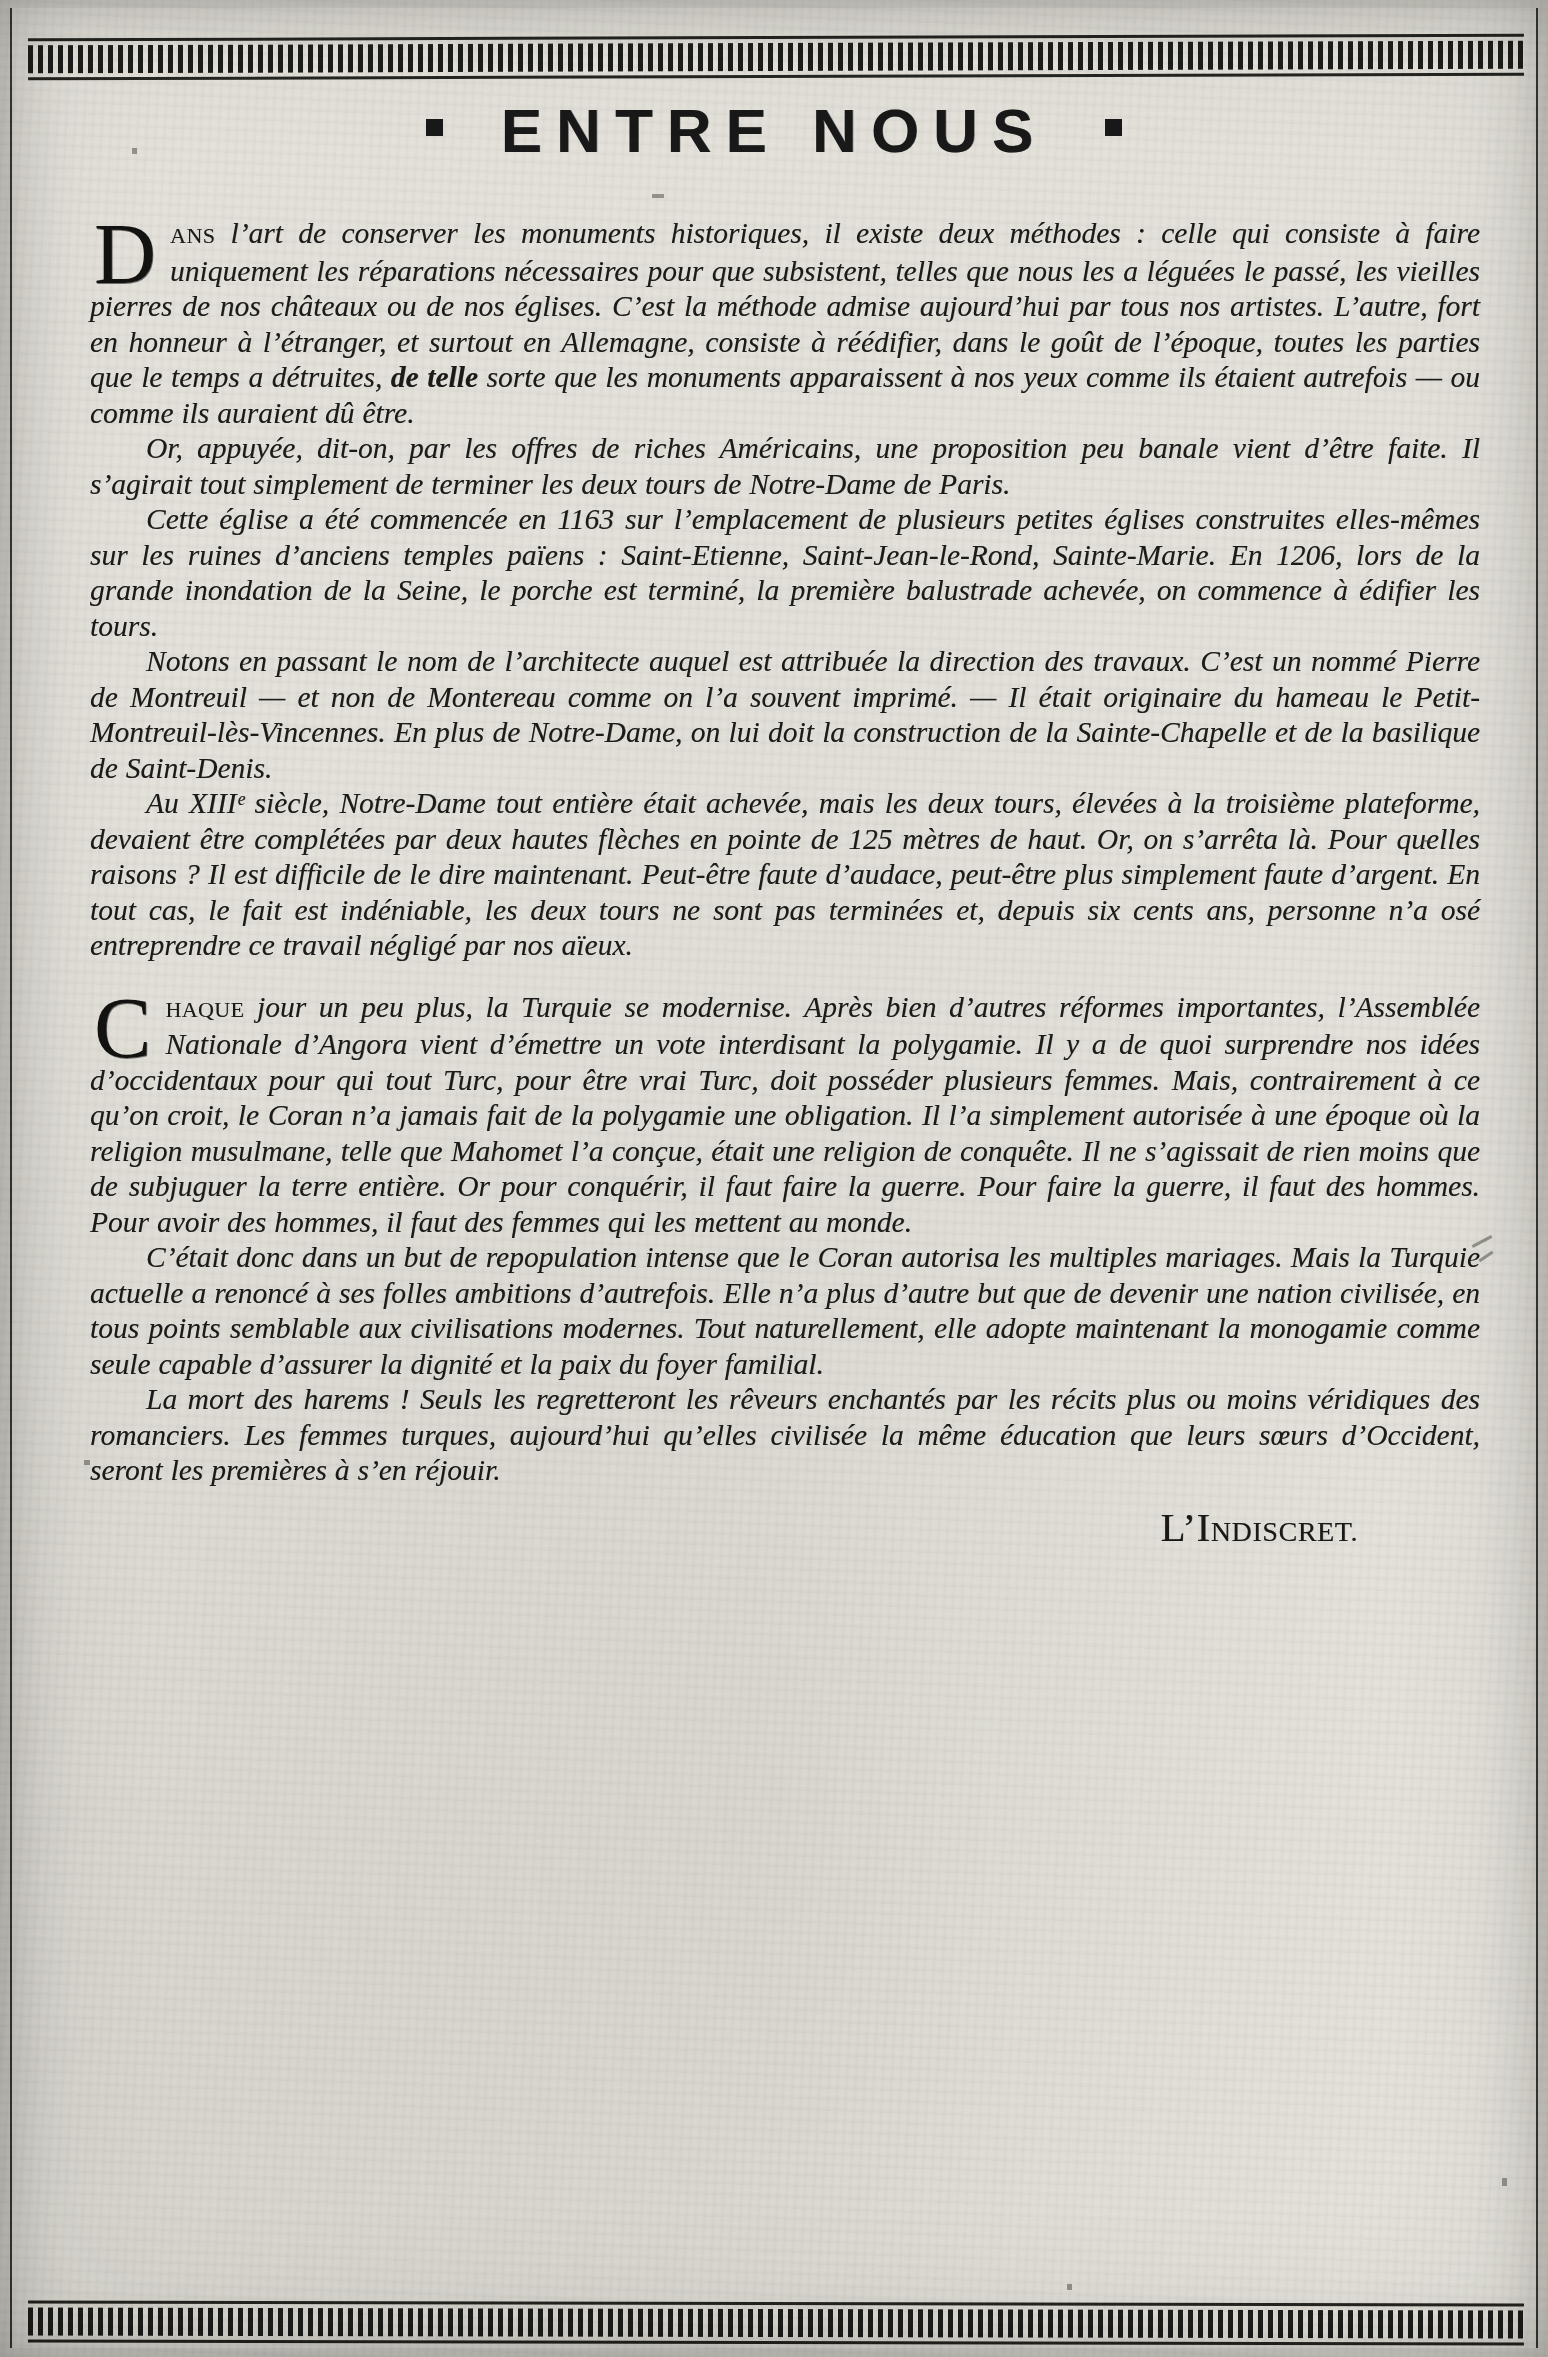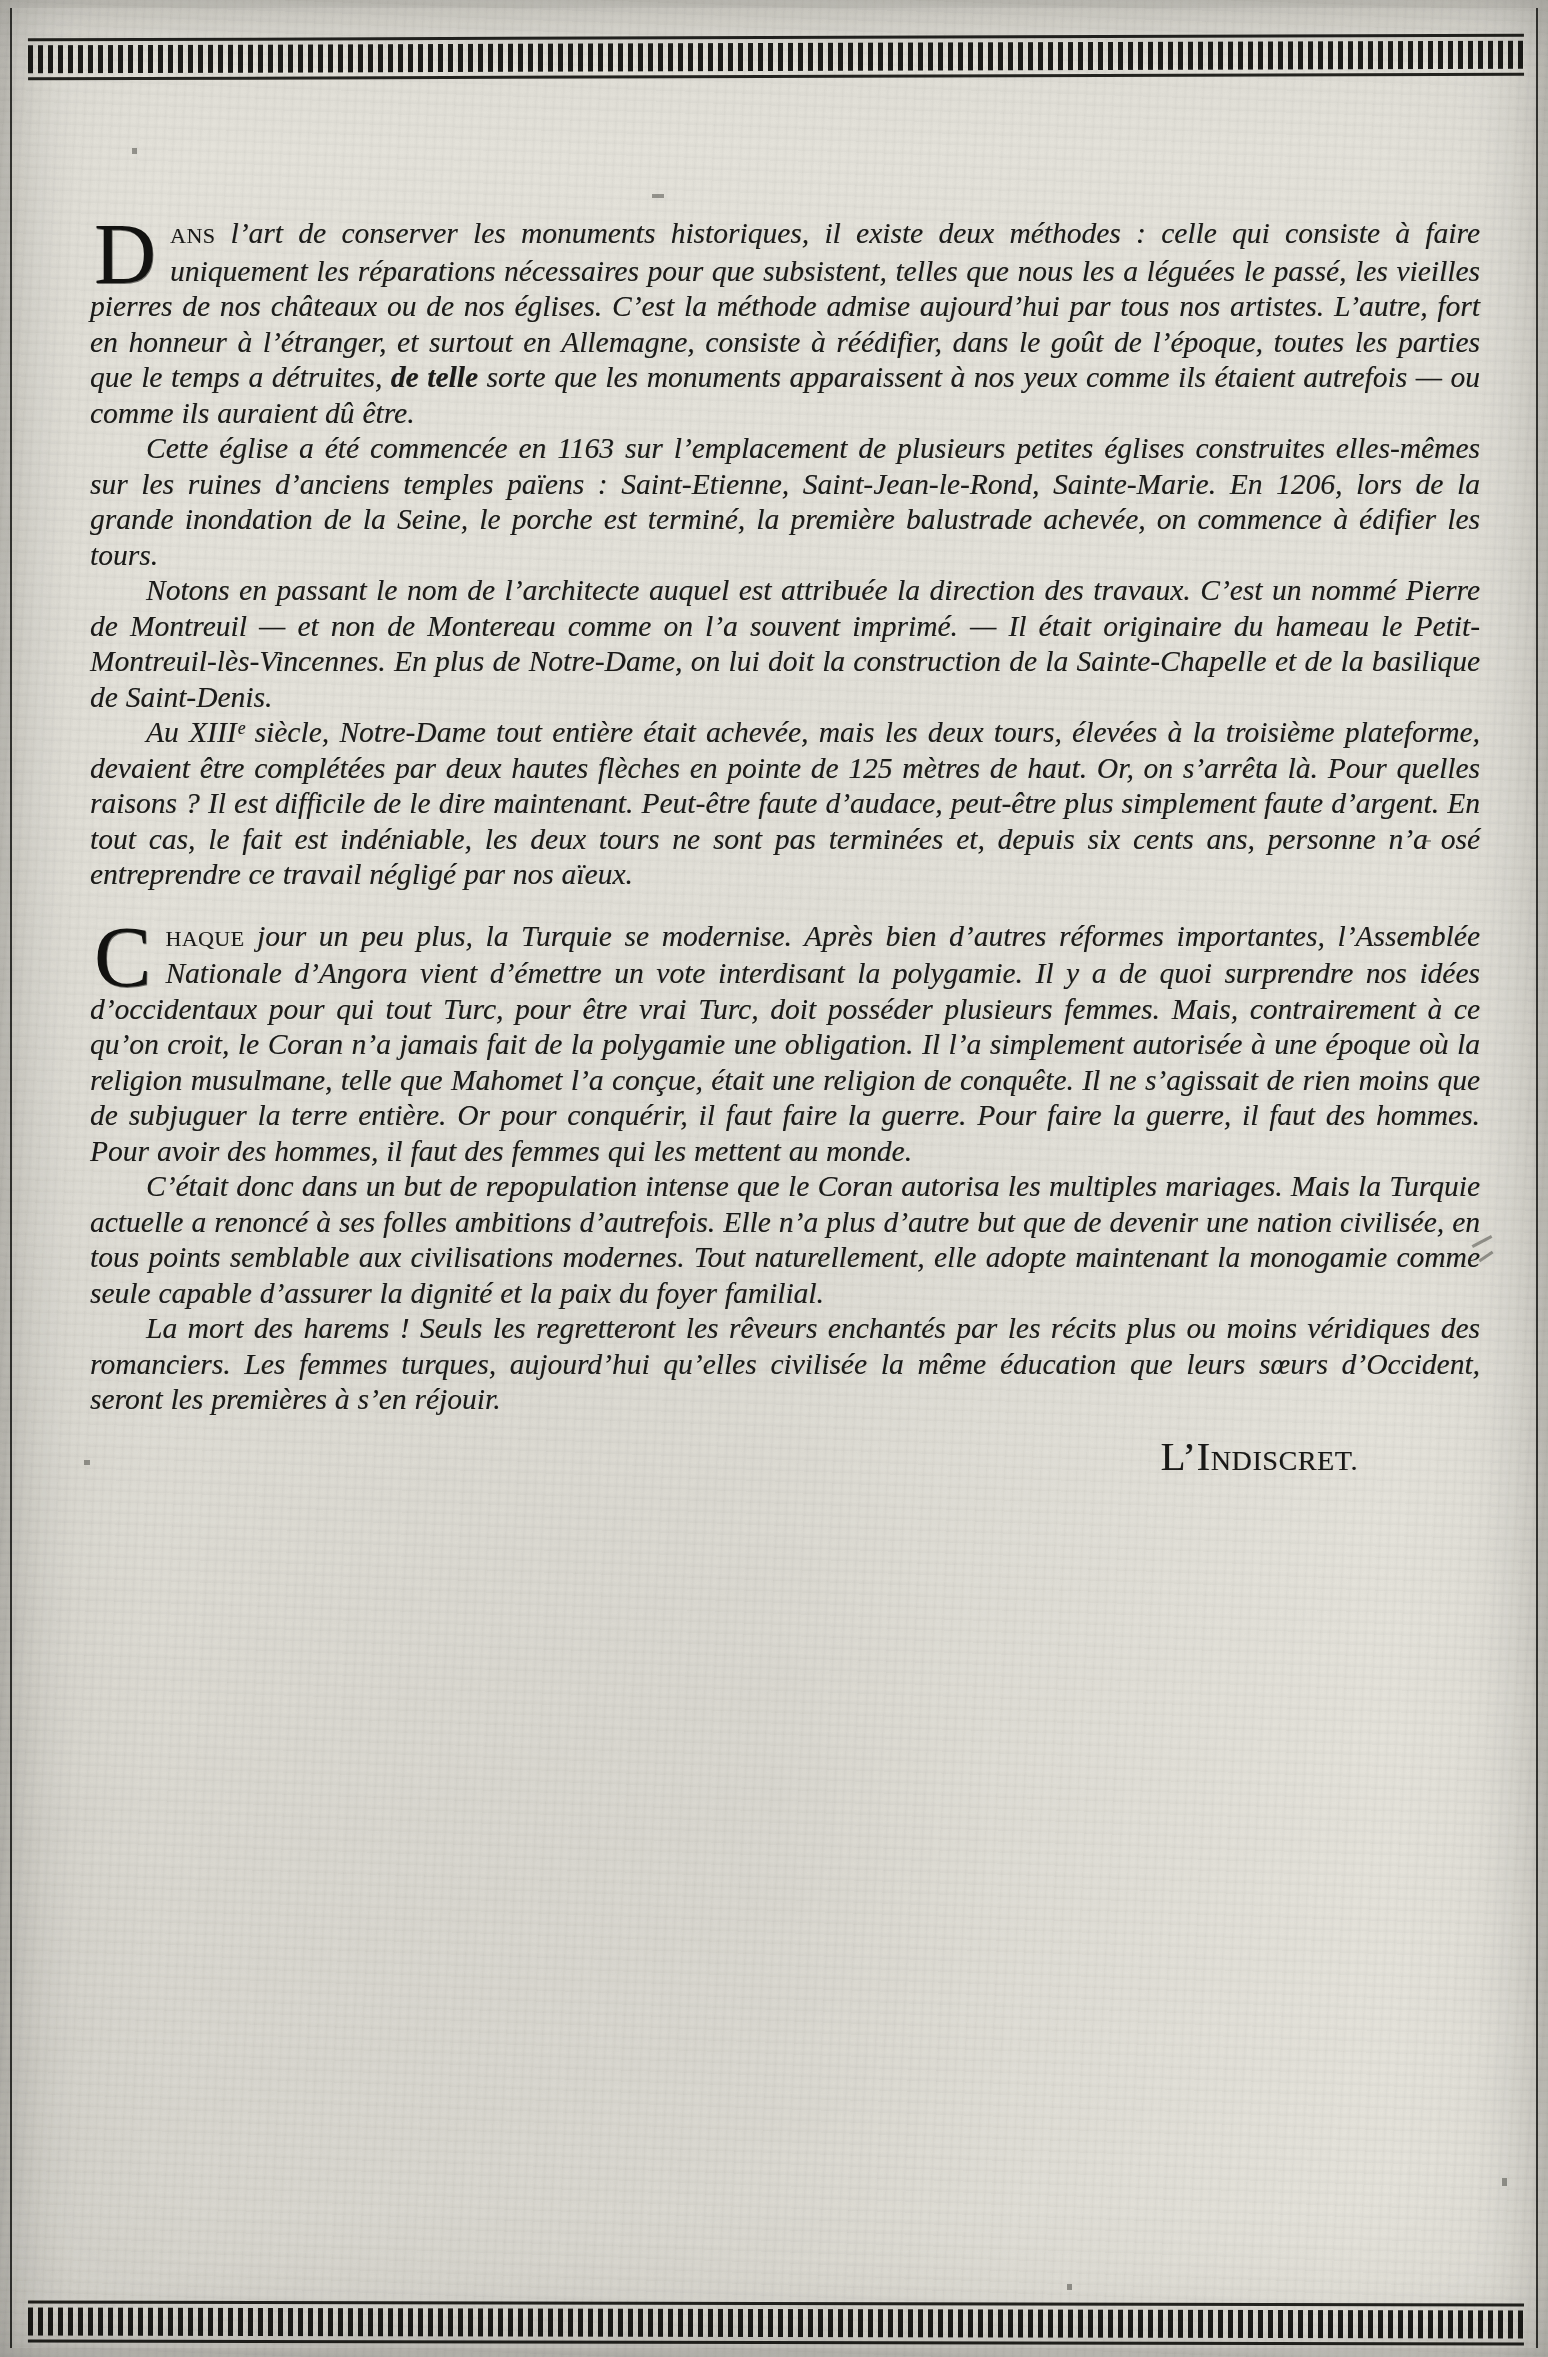--- a/index.html
+++ b/index.html
@@ -180,26 +180,30 @@
   <div class="sheet">
 
     <div class="rule-band" id="top-rule">
       <div class="hair"></div>
       <div class="gap"></div>
       <div class="stripes"></div>
       <div class="gap"></div>
       <div class="hair"></div>
     </div>
 
+    <div class="masthead">
+      <span class="orn left"></span><span class="title">ENTRE NOUS</span><span class="orn right"></span>
+    </div>
 
     <div class="column">
 
       <div class="article">
         <p class="para lead"><span class="dropcap">D</span><span class="smallcaps">ANS</span><span> l’art de conserver les monuments historiques, il existe deux méthodes : celle qui consiste à faire uniquement les réparations nécessaires pour que subsistent, telles que nous les a léguées le passé, les vieilles pierres de nos châteaux ou de nos églises. C’est la méthode admise aujourd’hui par tous nos artistes. L’autre, fort en honneur à l’étranger, et surtout en Allemagne, consiste à réédifier, dans le goût de l’époque, toutes les parties que le temps a détruites, </span><span class="b">de telle</span><span> sorte que les monuments apparaissent à nos yeux comme ils étaient autrefois — ou comme ils auraient dû être.</span></p>
 
+        <p class="para">Or, appuyée, dit-on, par les offres de riches Américains, une proposition peu banale vient d’être faite. Il s’agirait tout simplement de terminer les deux tours de Notre-Dame de Paris.</p>
         <p class="para">Cette église a été commencée en 1163 sur l’emplacement de plusieurs petites églises construites elles-mêmes sur les ruines d’anciens temples païens : Saint-Etienne, Saint-Jean-le-Rond, Sainte-Marie. En 1206, lors de la grande inondation de la Seine, le porche est terminé, la première balustrade achevée, on commence à édifier les tours.</p>
         <p class="para">Notons en passant le nom de l’architecte auquel est attribuée la direction des travaux. C’est un nommé Pierre de Montreuil — et non de Montereau comme on l’a souvent imprimé. — Il était originaire du hameau le Petit-Montreuil-lès-Vincennes. En plus de Notre-Dame, on lui doit la construction de la Sainte-Chapelle et de la basilique de Saint-Denis.</p>
         <p class="para">Au XIIIᵉ siècle, Notre-Dame tout entière était achevée, mais les deux tours, élevées à la troisième plateforme, devaient être complétées par deux hautes flèches en pointe de 125 mètres de haut. Or, on s’arrêta là. Pour quelles raisons ? Il est difficile de le dire maintenant. Peut-être faute d’audace, peut-être plus simplement faute d’argent. En tout cas, le fait est indéniable, les deux tours ne sont pas terminées et, depuis six cents ans, personne n’a osé entreprendre ce travail négligé par nos aïeux.</p>
       </div>
 
       <div class="spacer"></div>
 
       <div class="article">
         <p class="para lead"><span class="dropcap">C</span><span class="smallcaps">HAQUE</span><span> jour un peu plus, la Turquie se modernise. Après bien d’autres réformes importantes, l’Assemblée Nationale d’Angora vient d’émettre un vote interdisant la polygamie. Il y a de quoi surprendre nos idées d’occidentaux pour qui tout Turc, pour être vrai Turc, doit posséder plusieurs femmes. Mais, contrairement à ce qu’on croit, le Coran n’a jamais fait de la polygamie une obligation. Il l’a simplement autorisée à une époque où la religion musulmane, telle que Mahomet l’a conçue, était une religion de conquête. Il ne s’agissait de rien moins que de subjuguer la terre entière. Or pour conquérir, il faut faire la guerre. Pour faire la guerre, il faut des hommes. Pour avoir des hommes, il faut des femmes qui les mettent au monde.</span></p>
 

